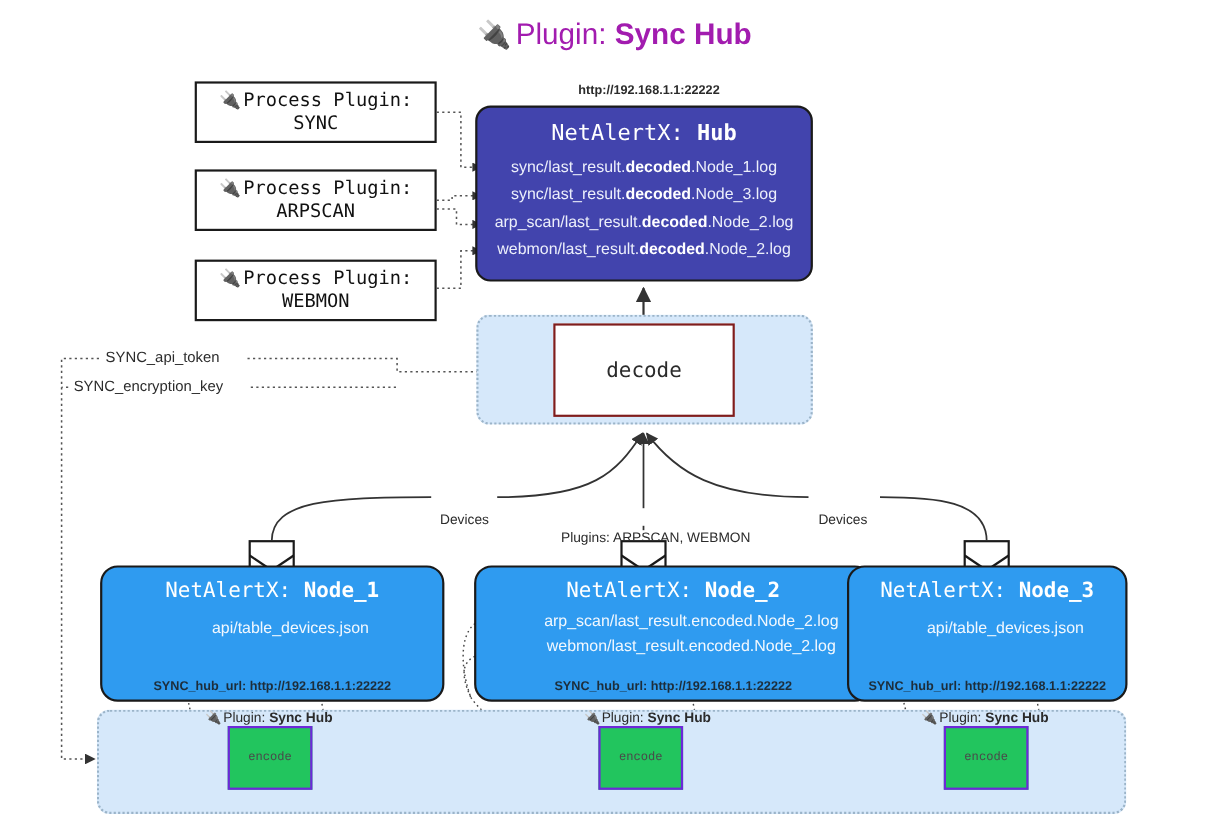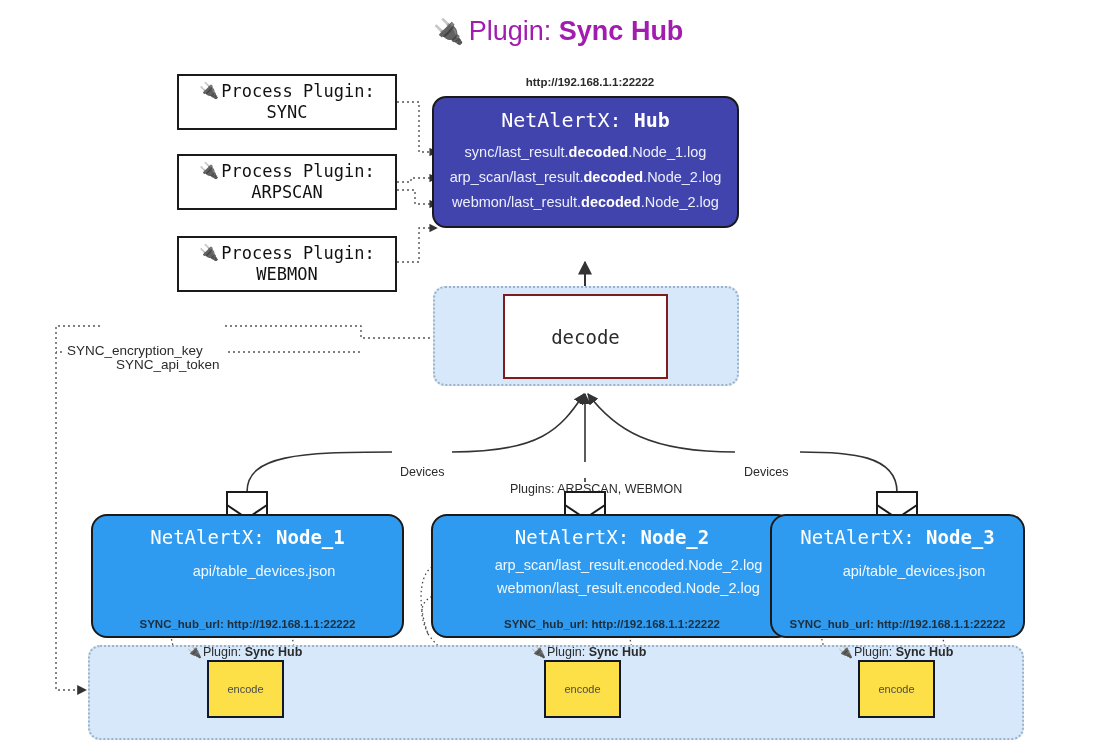--- a/index.html
+++ b/index.html
@@ -54,21 +54,21 @@
   .hub-url {
     position: absolute;
     left: 440px; top: 76px; width: 300px;
     text-align: center;
     font-size: 11.5px; font-weight: 700;
     color: #2b2b2b;
   }
   .hub {
     position: absolute;
     left: 432px; top: 96px;
-    width: 307px; height: 132px;
+    width: 307px; height: 160px;
     background: #4244ad;
     border: 2.5px solid #1a1a1a;
     border-radius: 14px;
     box-sizing: border-box;
     display: flex; flex-direction: column;
     align-items: center;
     padding-top: 10px;
   }
   .hub .hub-title {
     font-family: "DejaVu Sans Mono", "Liberation Mono", monospace;
@@ -182,25 +182,25 @@
     left: 88px; top: 645px;
     width: 936px; height: 95px;
     background: #d6e8fa;
     border: 2px dotted #9bb4c9;
     border-radius: 12px;
     box-sizing: border-box;
   }
   .encode-box {
     position: absolute;
     width: 77px; height: 58px;
-    background: #fde047;
-    border: 2px solid #0f172a;
+    background: #22c55e;
+    border: 2px solid #6d28d9;
     box-sizing: border-box;
     display: flex; align-items: center; justify-content: center;
-    font-family: Liberation Sans, sans-serif;
+    font-family: Liberation Mono, monospace;
     font-size: 11px; color: #4a4a4a;
   }
   .encode-cap {
     position: absolute;
     font-size: 12.5px; color: #2b2b2b;
     white-space: nowrap;
   }
   .encode-cap .plug { font-size: 12px; margin-right: 1px; }
   .encode-cap b { font-weight: 700; }
 </style>
@@ -287,28 +287,29 @@
     <div>WEBMON</div>
   </div>
 
   <div class="hub-url">http://192.168.1.1:22222</div>
   <div class="hub">
     <div class="hub-title">
       <span>NetAlertX:</span>
       <b>Hub</b>
     </div>
     <div class="log-line"><span>sync/last_result.</span><b>decoded</b><span>.Node_1.log</span></div>
+    <div class="log-line"><span>sync/last_result.</span><b>decoded</b><span>.Node_3.log</span></div>
     <div class="log-line"><span>arp_scan/last_result.</span><b>decoded</b><span>.Node_2.log</span></div>
     <div class="log-line"><span>webmon/last_result.</span><b>decoded</b><span>.Node_2.log</span></div>
   </div>
 
   <div class="decode-wrap"></div>
   <div class="decode-box">decode</div>
 
-  <div class="secret-label" style="left:112px; top:317px;margin-top:40px;">SYNC_api_token</div>
+  <div class="secret-label" style="left:92px; top:317px;">SYNC_api_token</div>
   <div class="secret-label" style="left:63px; top:343px;">SYNC_encryption_key</div>
 
   <div class="edge-label" style="left:396px; top:445px;">Devices</div>
   <div class="edge-label" style="left:506px; top:462px;">Plugins: ARPSCAN, WEBMON</div>
   <div class="edge-label" style="left:740px; top:445px;">Devices</div>
 
   <div class="envelope" style="left:226px; top:491px;"></div>
   <div class="node" style="left:91px; top:514px; width:313px; height:124px;">
     <div class="node-title">
       <span>NetAlertX:</span> <b>Node_1</b>

